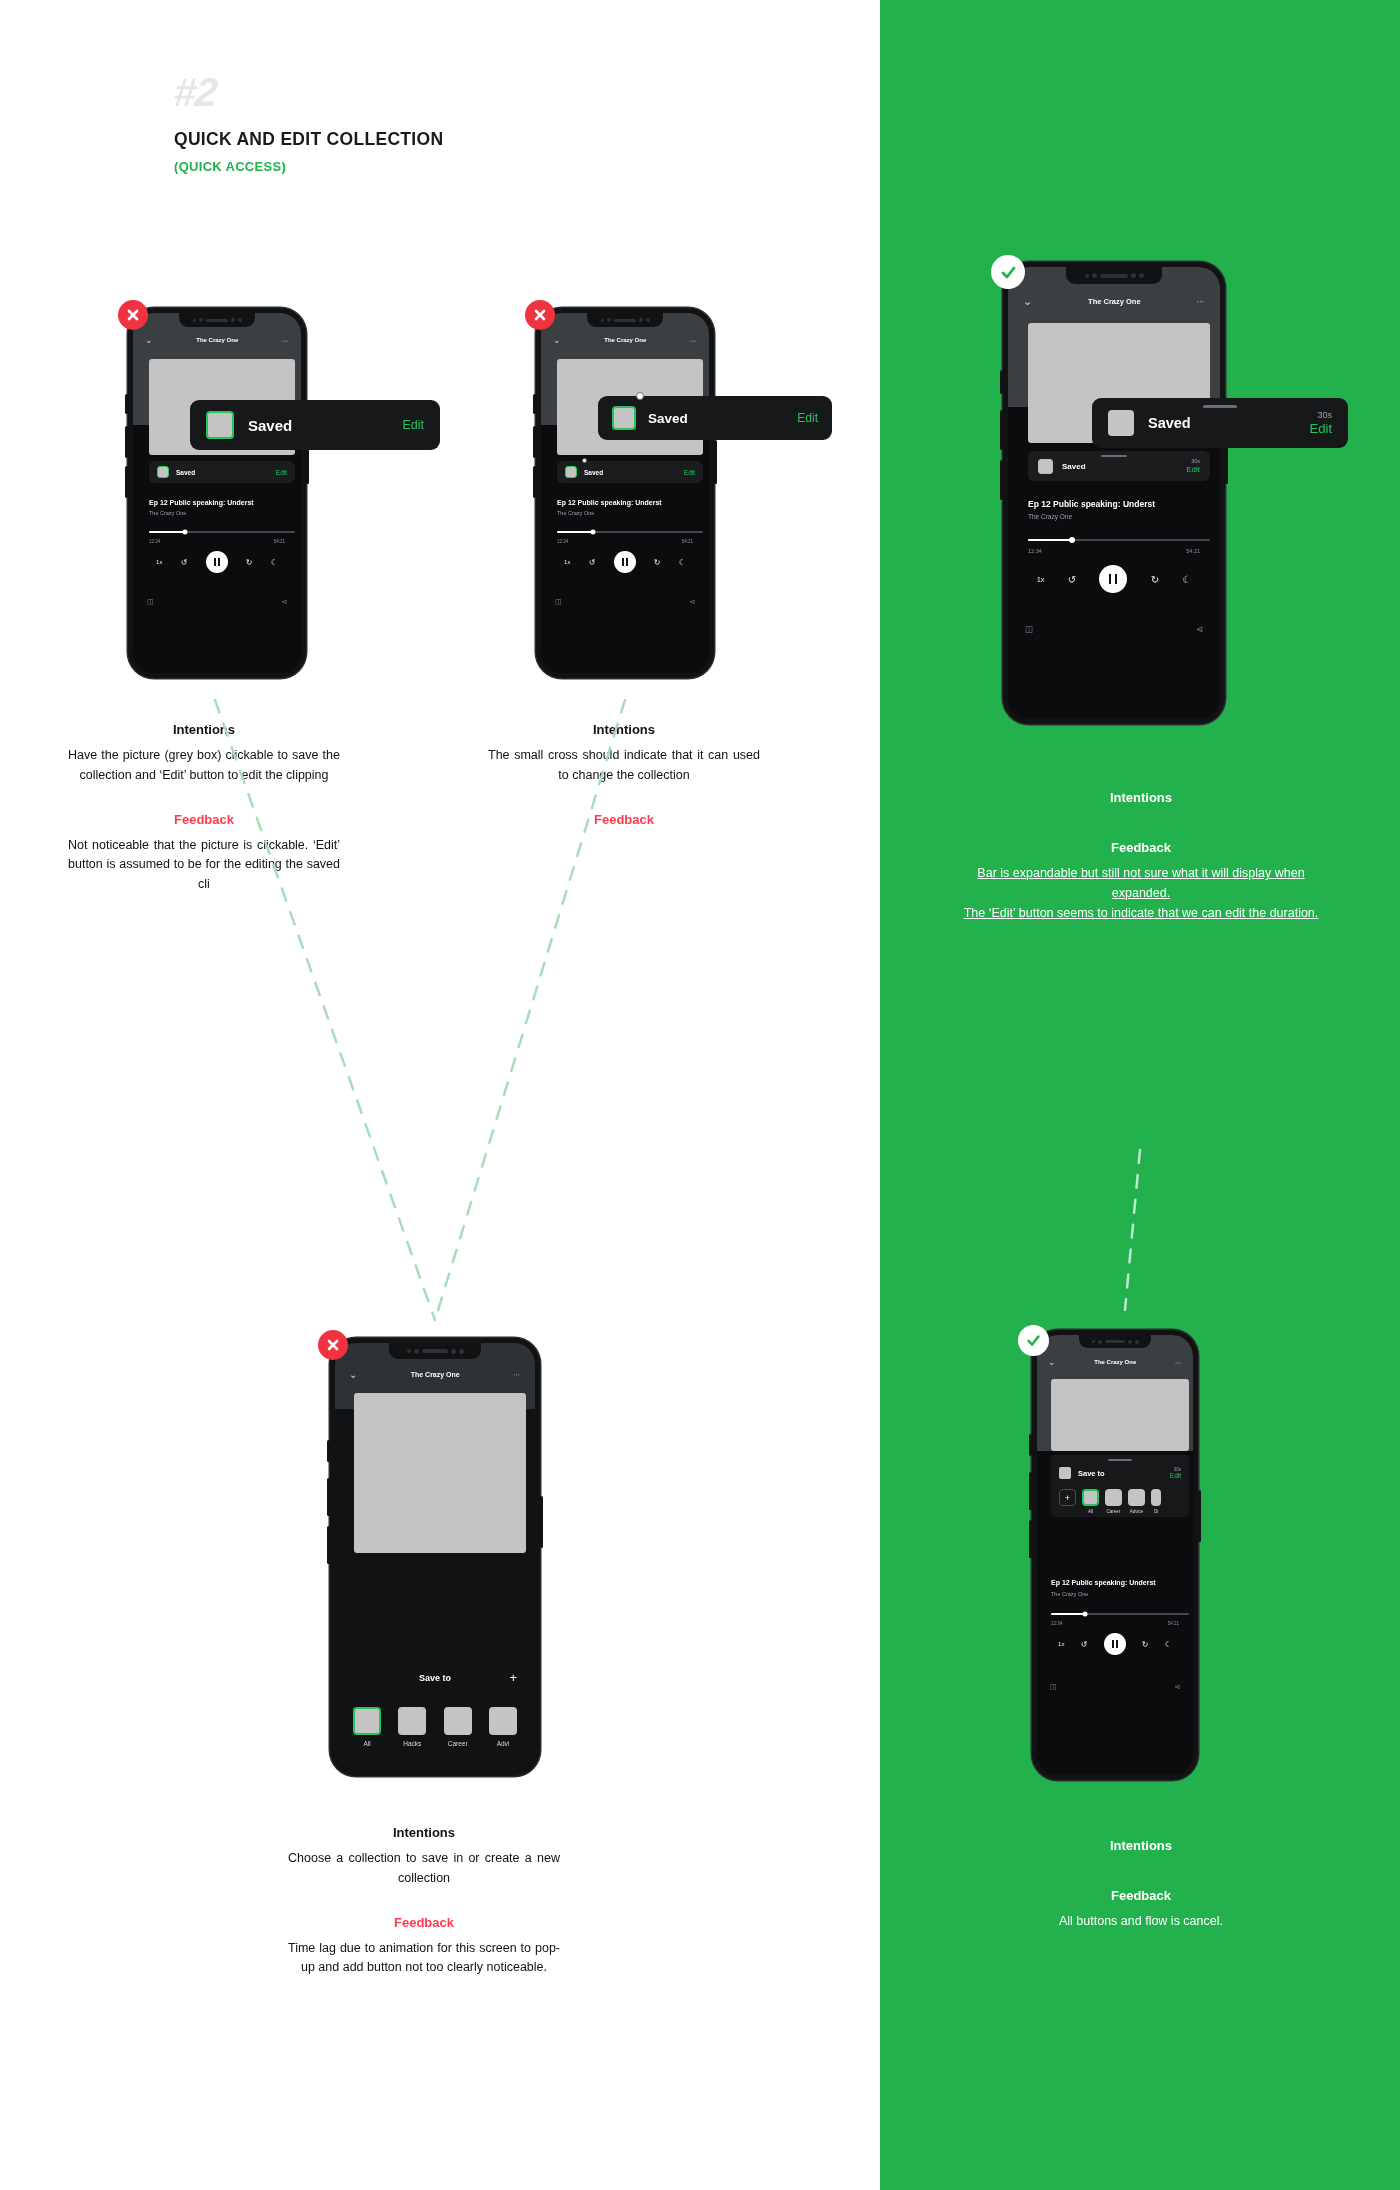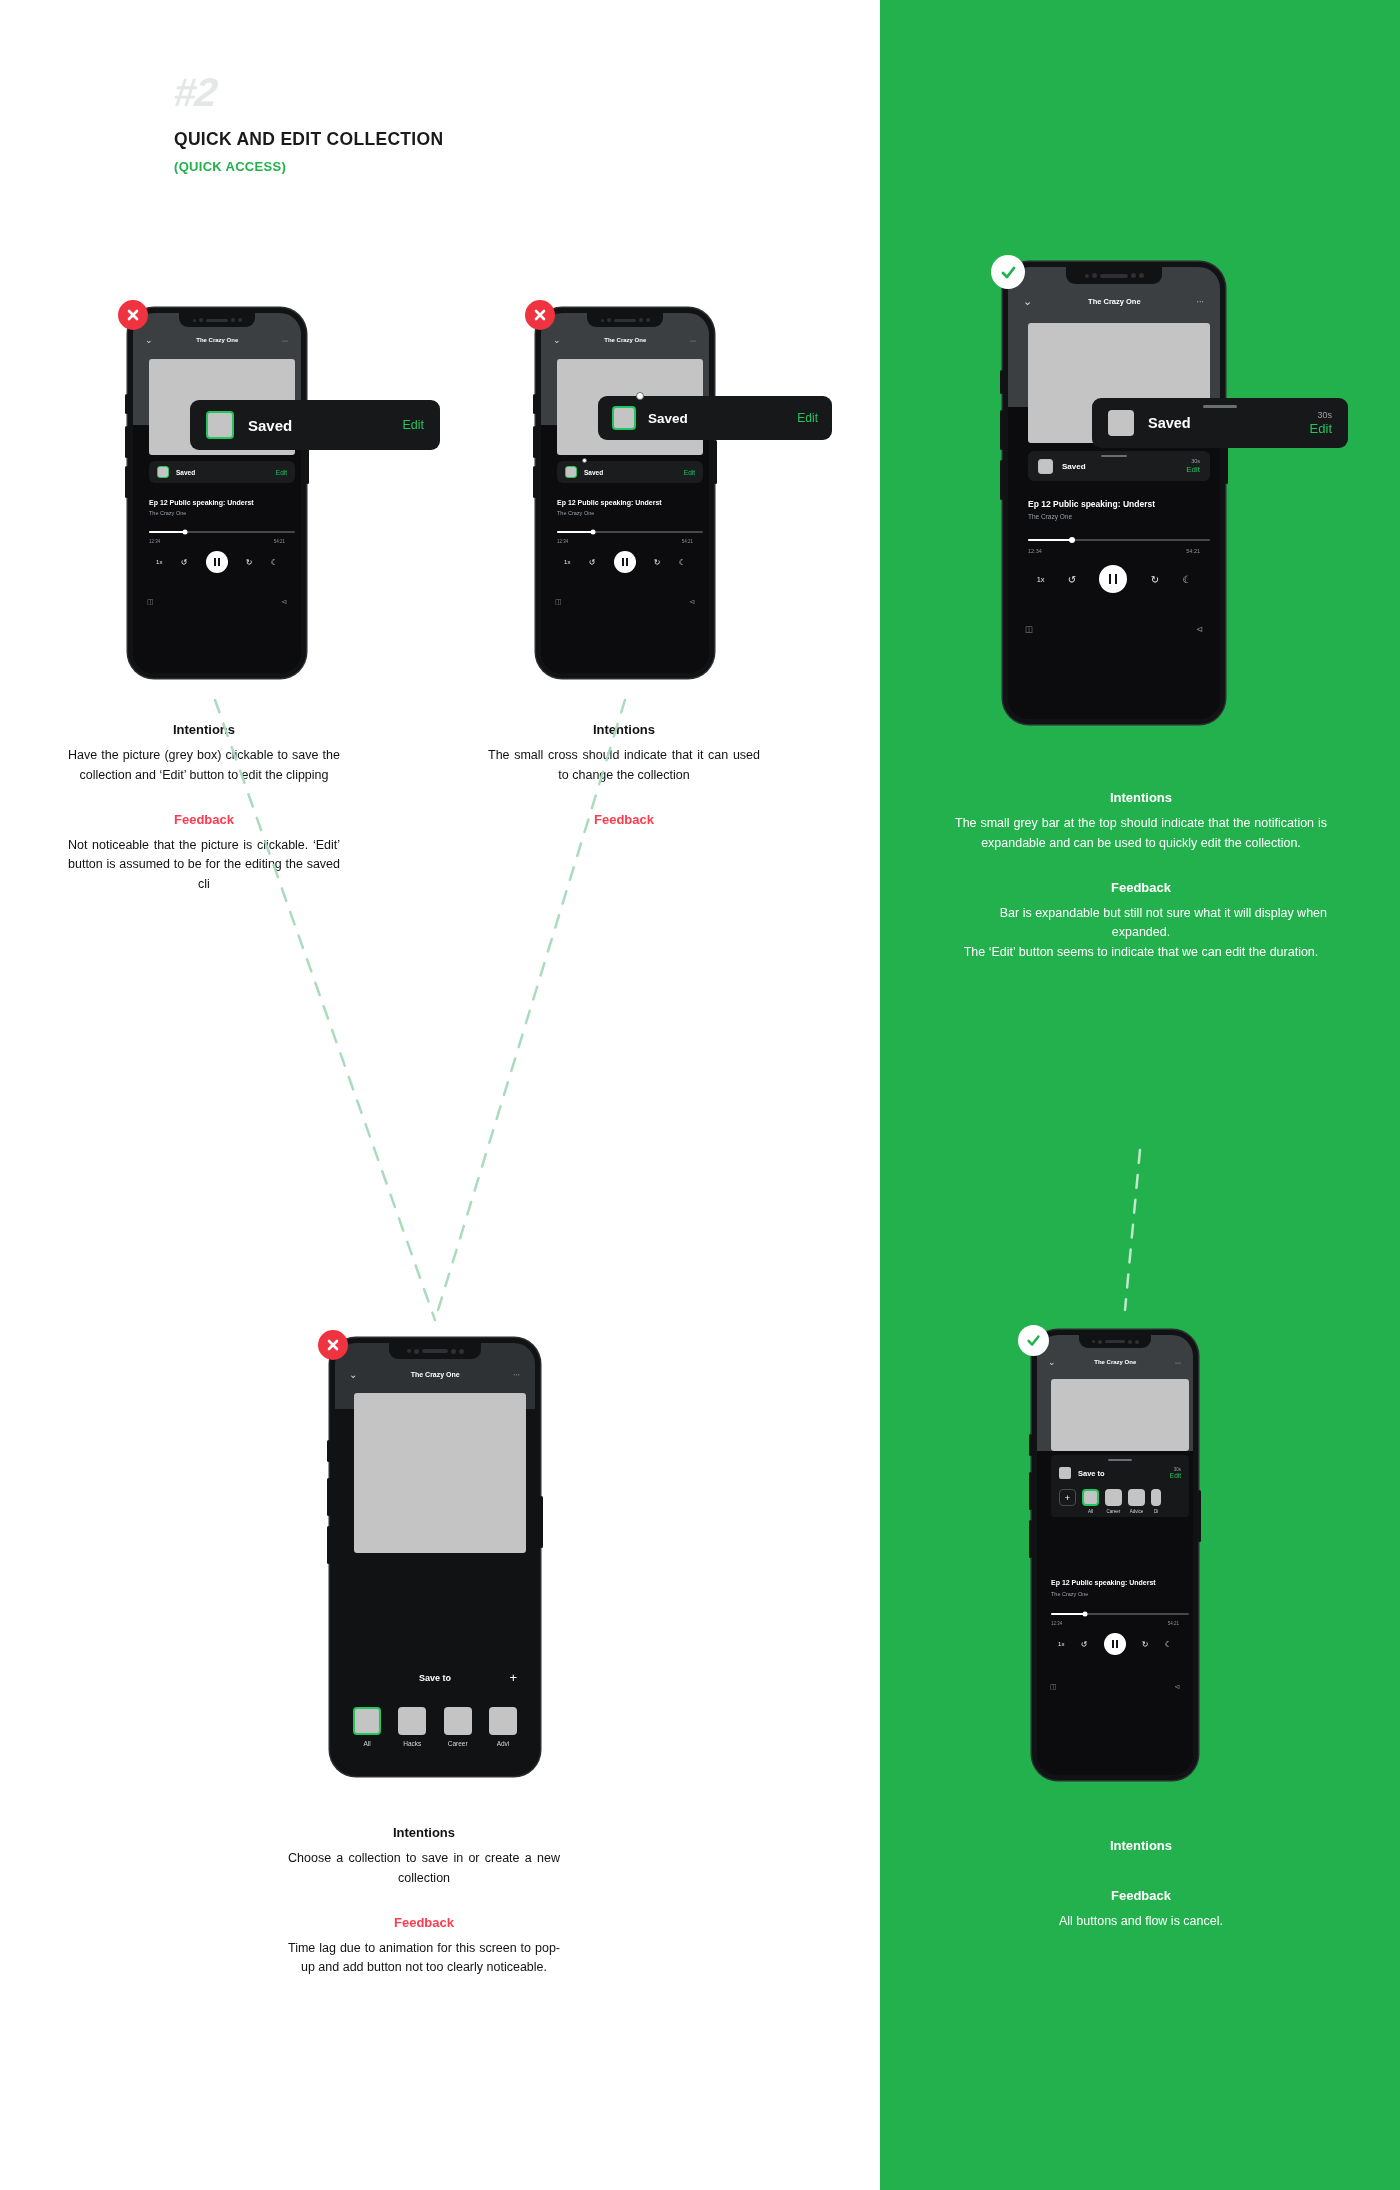--- a/index.html
+++ b/index.html
@@ -501,24 +501,23 @@
   <div class="cap-block" style="left:288px; top:1825px; width:272px;">
     <div class="cap-h">Intentions</div>
     <div class="cap-p">Choose a collection to save in or create a new collection</div>
     <div class="gap"></div>
     <div class="fb-h">Feedback</div>
     <div class="cap-p">Time lag due to animation for this screen to pop-up and add button not too clearly noticeable.</div>
   </div>
 
   <div class="cap-block onGreen" style="left:955px; top:790px; width:372px;">
     <div class="cap-h">Intentions</div>
-    <div class="cap-p">The small grey bar at the top should indicate that the notification is expandable and can be used to quickly edit the collection.</div>
     <div class="gap"></div>
     <div class="fb-h">Feedback</div>
-    <div class="cap-p" style="white-space:pre-line;text-align:right;text-align-last:center;">Bar is expandable but still not sure what it will display when expanded.
+    <div class="cap-p" style="white-space:pre-line;text-align:center;text-align-last:center;text-decoration:underline;">Bar is expandable but still not sure what it will display when expanded.
 The ‘Edit’ button seems to indicate that we can edit the duration.</div>
   </div>
 
   <div class="cap-block onGreen" style="left:955px; top:1838px; width:372px;">
     <div class="cap-h">Intentions</div>
     <div class="gap"></div>
     <div class="fb-h">Feedback</div>
     <div class="cap-p" style="text-align:center;text-align-last:center;">All buttons and flow is cancel.</div>
   </div>
 

